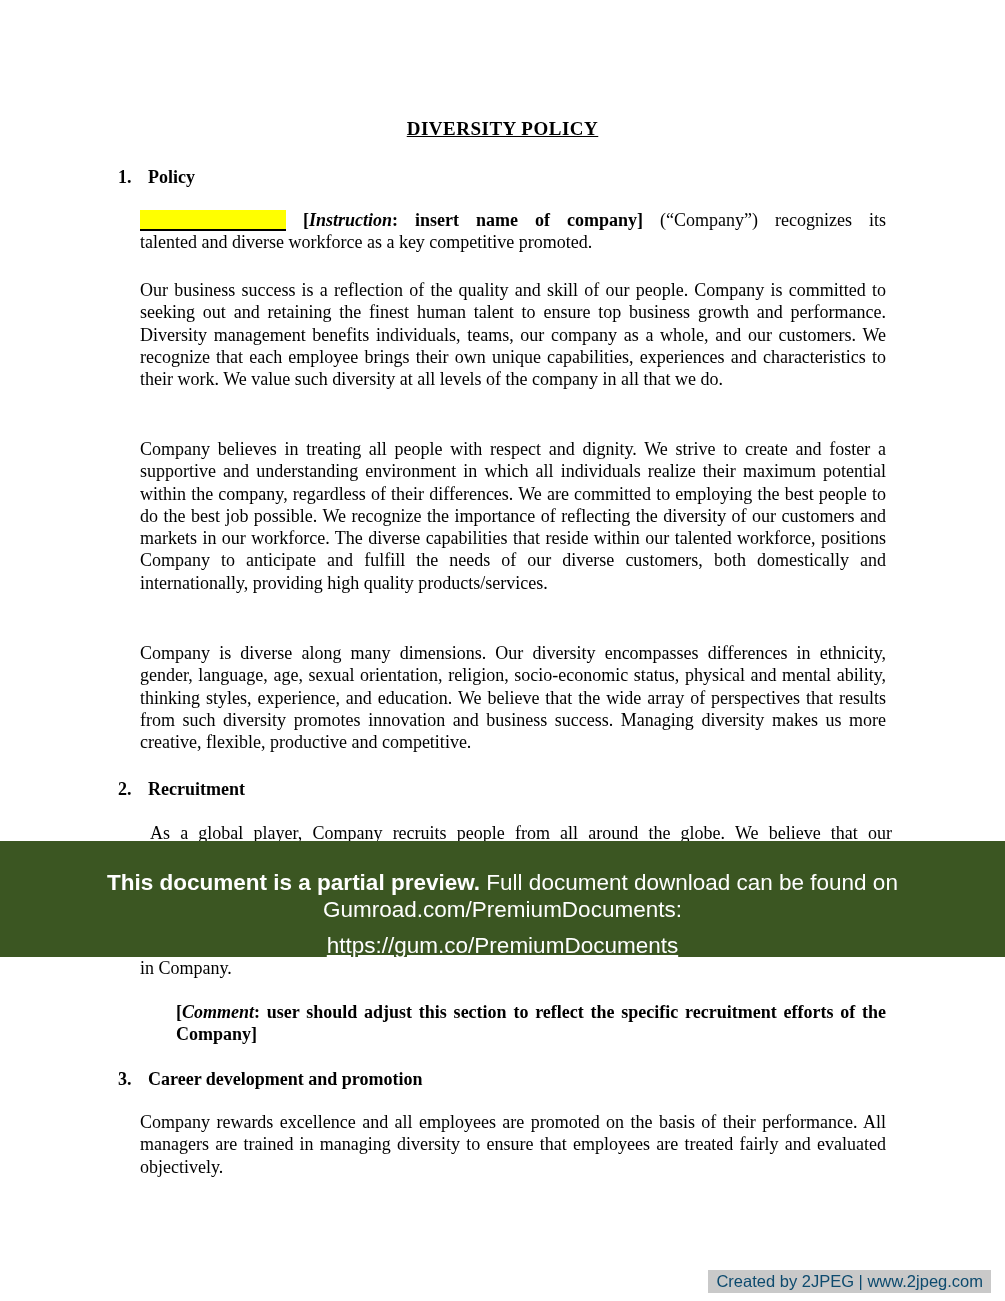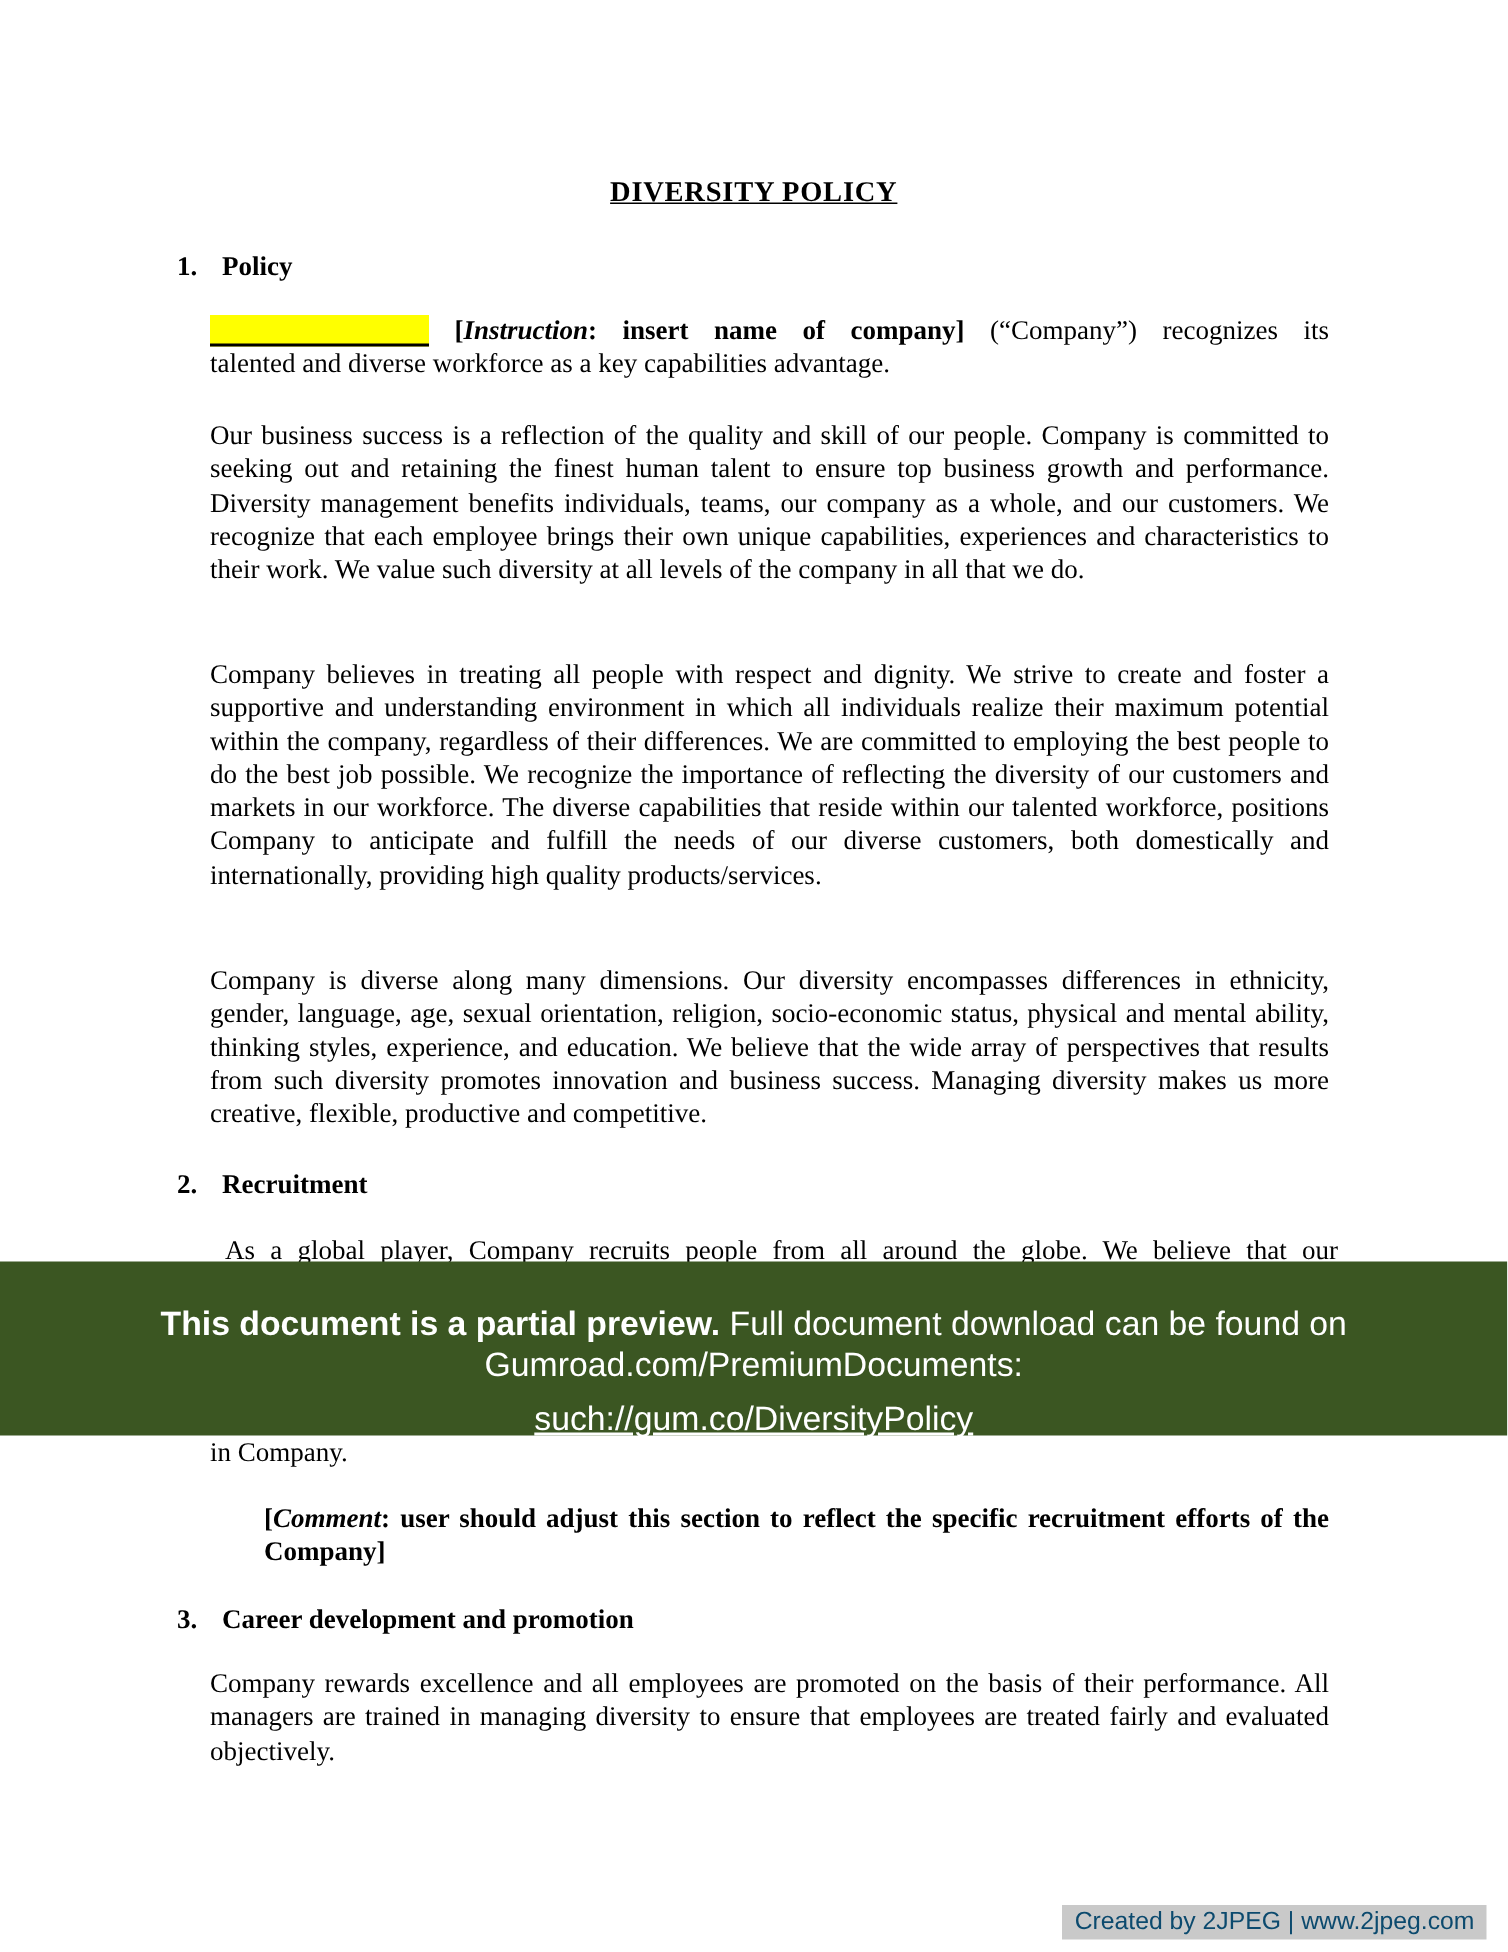--- a/index.html
+++ b/index.html
@@ -95,40 +95,40 @@
     <span class="underlined">DIVERSITY POLICY</span>
   </div>
 
   <div class="sec-heading" style="top:166px">
     <span class="sec-num">1.</span>
     <span>Policy</span>
   </div>
 
   <div class="para" style="top:209px">
     <span class="pline jlast"><span class="hl-blank"></span> <b><span>[</span><i>Instruction</i><span>: insert name of company]</span></b><span> (“Company”) recognizes its</span></span>
-    <span class="pline">talented and diverse workforce as a key capabilities advantage.</span>
+    <span class="pline">talented and diverse workforce as a key competitive promoted.</span>
   </div>
 
   <div class="para" style="top:279px">Our business success is a reflection of the quality and skill of our people. Company is committed to seeking out and retaining the finest human talent to ensure top business growth and performance. Diversity management benefits individuals, teams, our company as a whole, and our customers. We recognize that each employee brings their own unique capabilities, experiences and characteristics to their work. We value such diversity at all levels of the company in all that we do.</div>
 
   <div class="para" style="top:438px">Company believes in treating all people with respect and dignity. We strive to create and foster a supportive and understanding environment in which all individuals realize their maximum potential within the company, regardless of their differences. We are committed to employing the best people to do the best job possible. We recognize the importance of reflecting the diversity of our customers and markets in our workforce. The diverse capabilities that reside within our talented workforce, positions Company to anticipate and fulfill the needs of our diverse customers, both domestically and internationally, providing high quality products/services.</div>
 
   <div class="para" style="top:642px">Company is diverse along many dimensions. Our diversity encompasses differences in ethnicity, gender, language, age, sexual orientation, religion, socio-economic status, physical and mental ability, thinking styles, experience, and education. We believe that the wide array of perspectives that results from such diversity promotes innovation and business success. Managing diversity makes us more creative, flexible, productive and competitive.</div>
 
   <div class="sec-heading" style="top:778px">
     <span class="sec-num">2.</span>
     <span>Recruitment</span>
   </div>
 
   <div class="para jlast indent-first" style="top:822px; width:752px">As a global player, Company recruits people from all around the globe. We believe that our</div>
 
   <div class="banner">
     <div><b>This document is a partial preview.</b><span> Full document download can be found on</span></div>
     <div>Gumroad.com/PremiumDocuments:</div>
-    <a class="banner-link" href="#">such://gum.co/DiversityPolicy</a>
+    <a class="banner-link" href="#">https://gum.co/PremiumDocuments</a>
   </div>
 
   <div class="para comment-para" style="top:1001px"><span>[</span><i>Comment</i><span>: user should adjust this section to reflect the specific recruitment efforts of the Company]</span></div>
 
   <div class="para" style="top:957px">in Company.</div>
 
   <div class="sec-heading" style="top:1068px">
     <span class="sec-num">3.</span>
     <span>Career development and promotion</span>
   </div>

